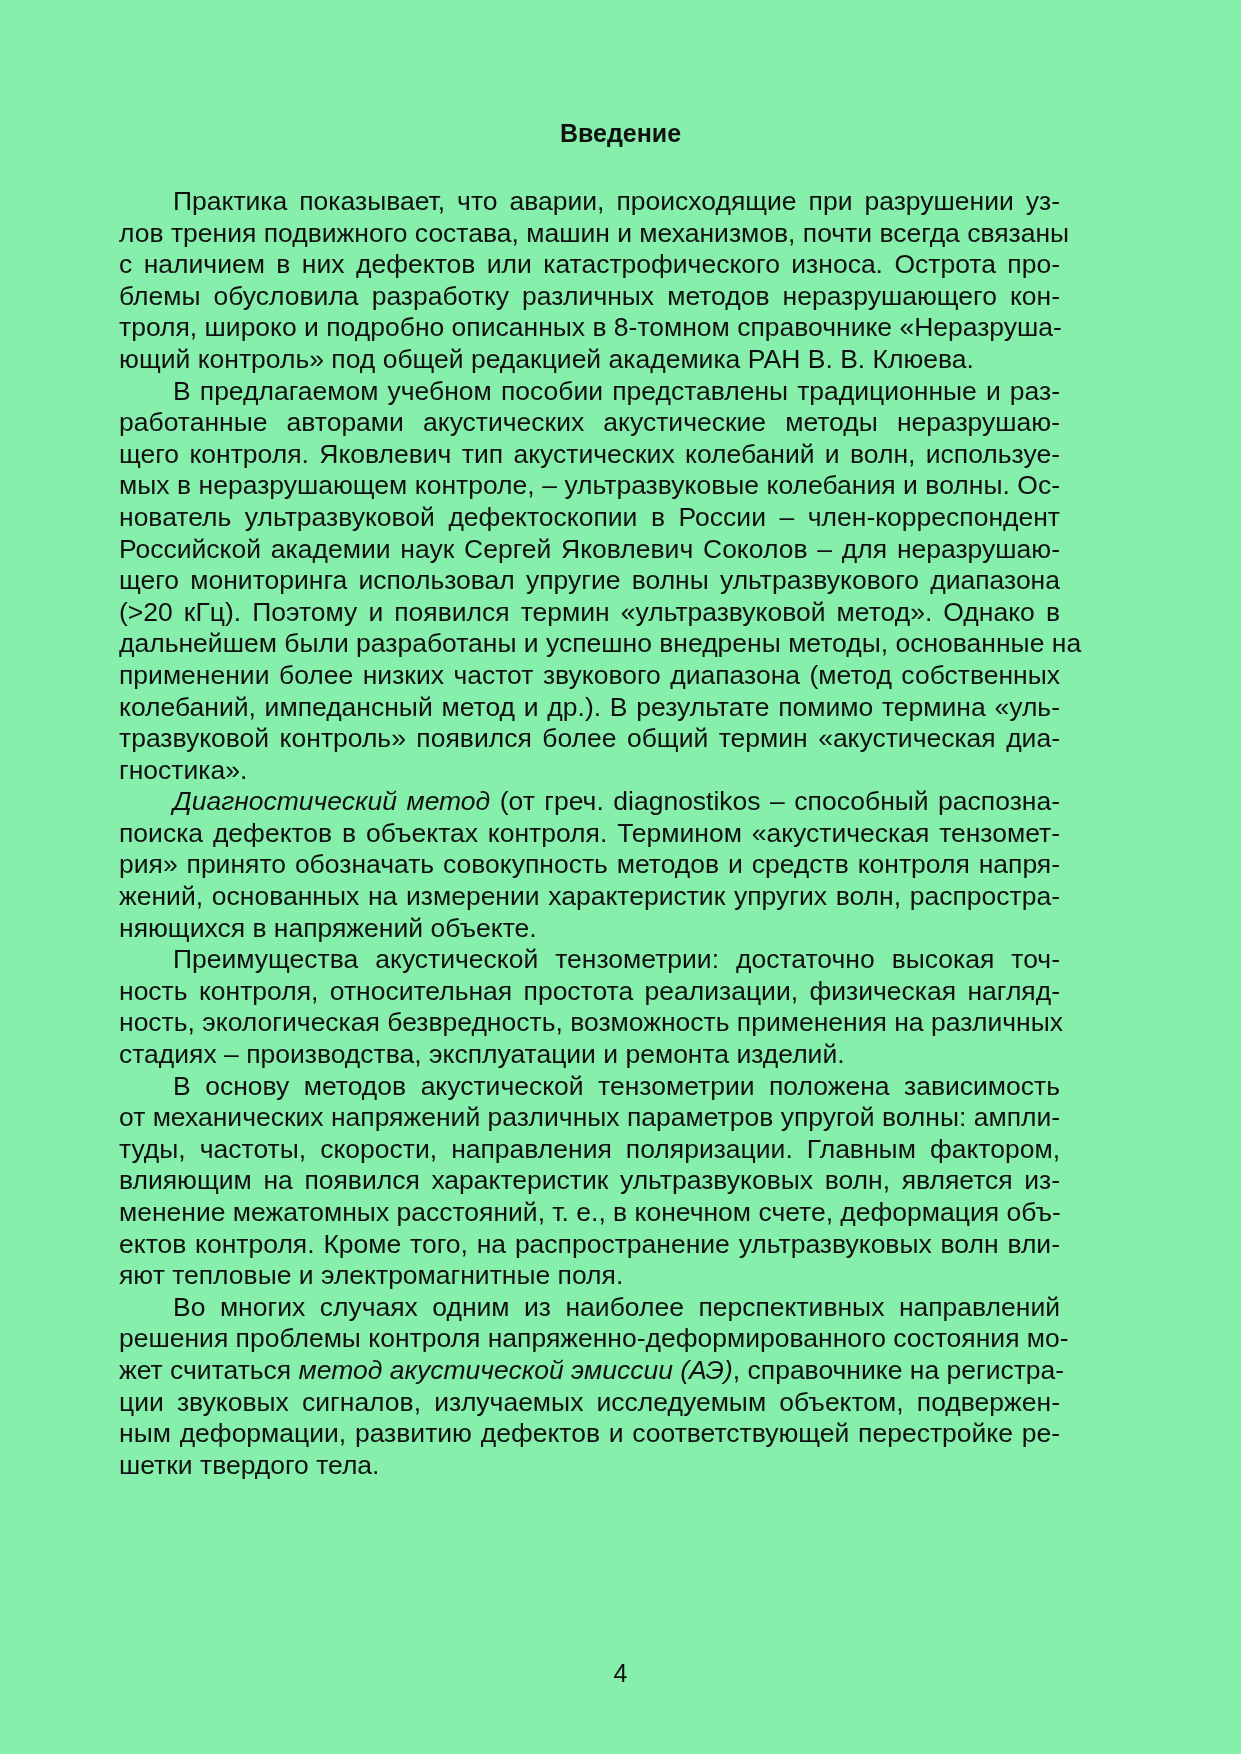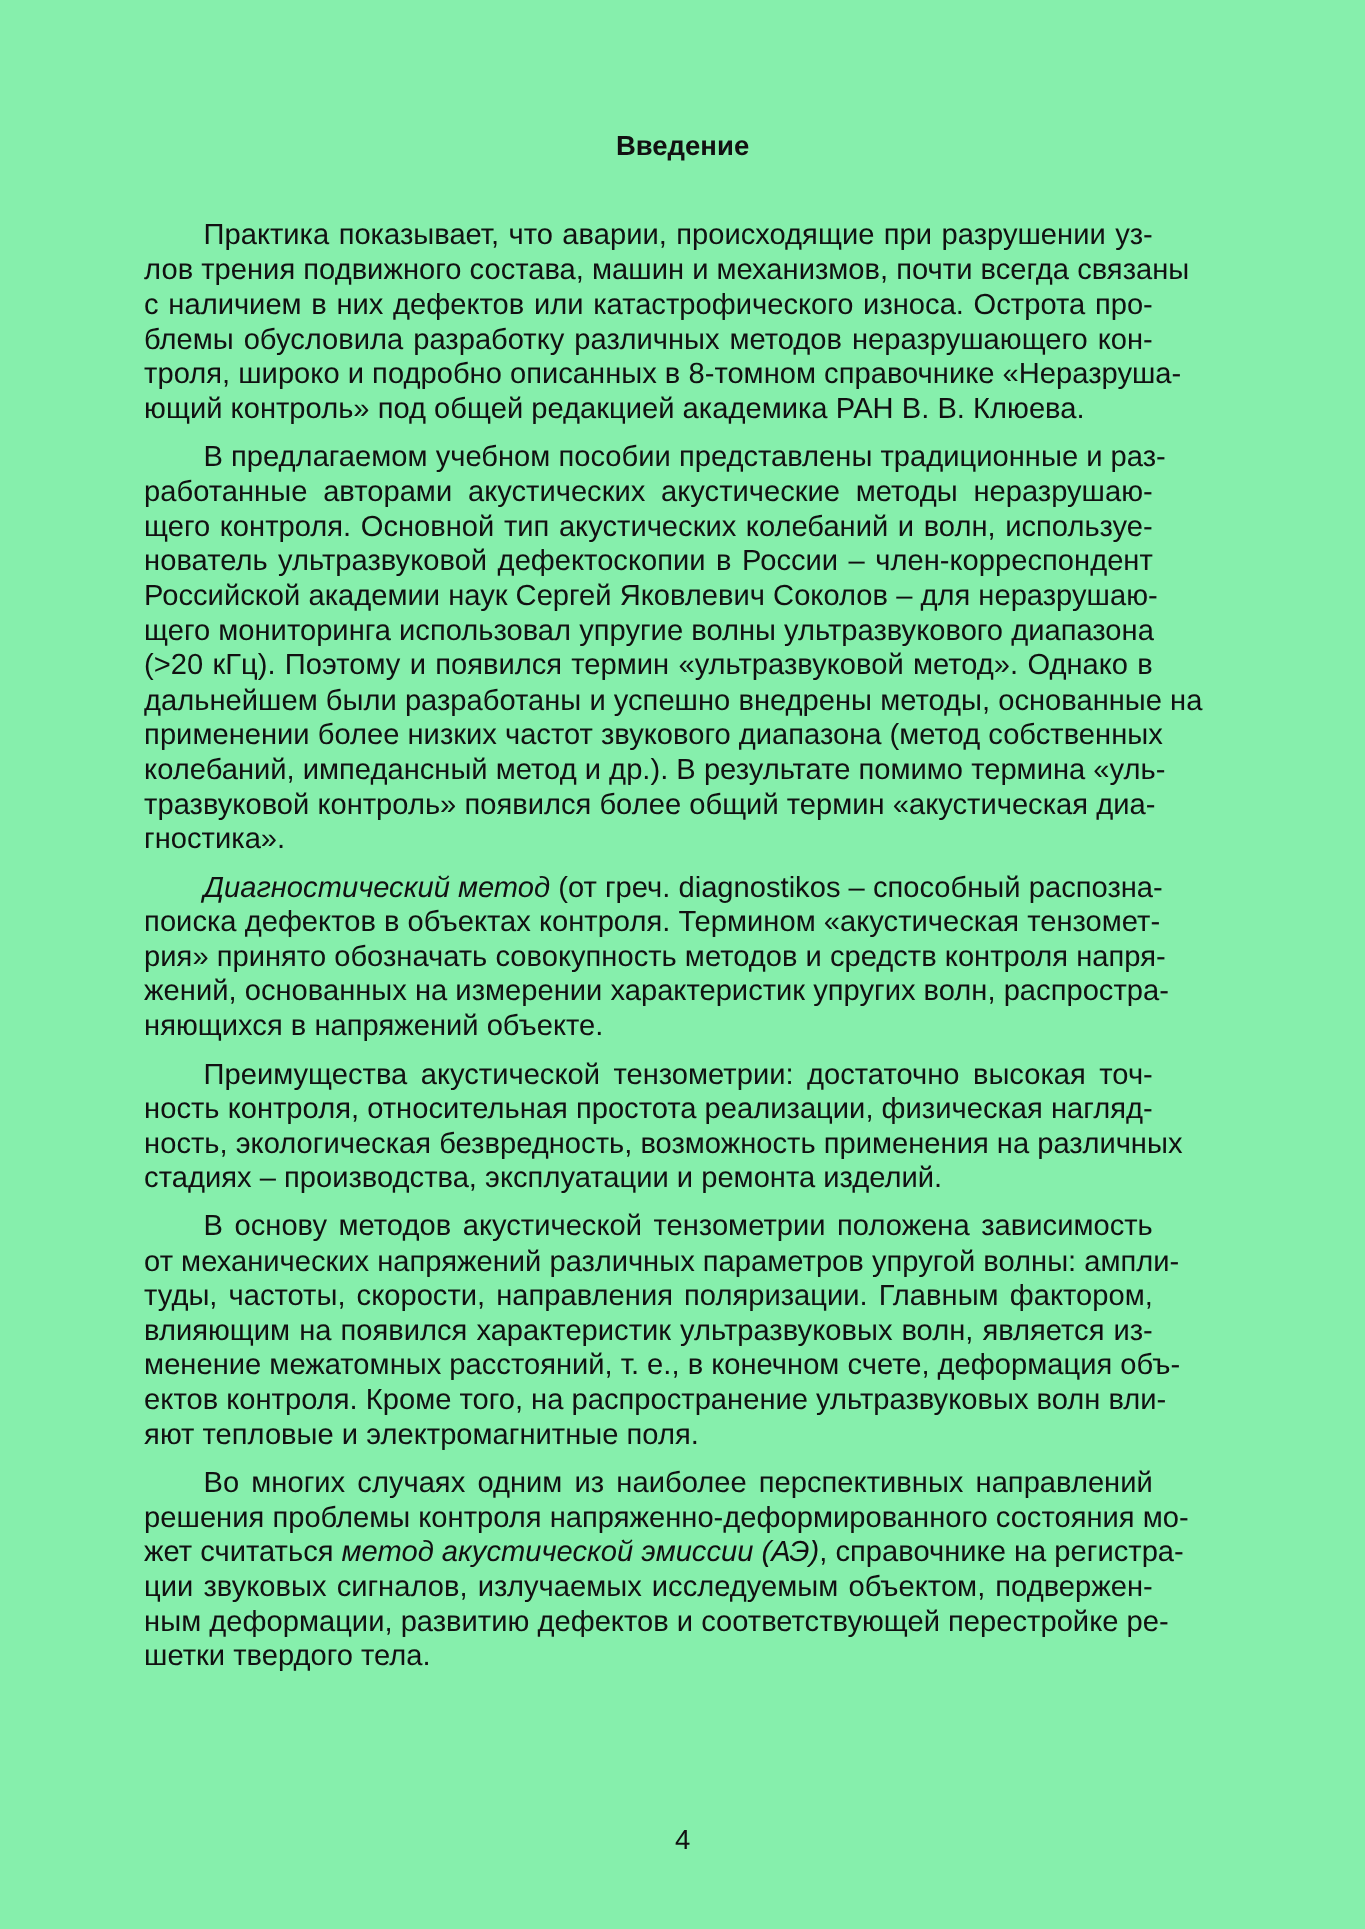--- a/index.html
+++ b/index.html
@@ -10,21 +10,21 @@
     font-family: Liberation Sans, sans-serif;
   }
   .title {
     position: absolute; top: 118px; left: 0; width: 100%;
     text-align: center; font-weight: bold; font-size: 25px; line-height: 30px;
   }
   .body {
     position: absolute; top: 186px; left: 119px; width: 941px;
     font-size: 26.5px; line-height: 31.6px;
   }
-  .para { margin: 12px; }
+  .para { margin: 0; }
   .line {
     display: block; white-space: nowrap; text-align: justify;
     text-align-last: justify; height: 31.6px; overflow: visible;
   }
   .line.first { padding-left: 54px; }
   .line.last { text-align-last: left; }
   .it { font-style: italic; }
   .page-number {
     position: absolute; top: 1658px; left: 0; width: 100%;
     text-align: center; font-size: 25px; line-height: 30px;
@@ -40,21 +40,22 @@
         <span class="line first"><span>Практика показывает, что аварии, происходящие при разрушении уз-</span></span>
         <span class="line"><span>лов трения подвижного состава, машин и механизмов, почти всегда связаны</span></span>
         <span class="line"><span>с наличием в них дефектов или катастрофического износа. Острота про-</span></span>
         <span class="line"><span>блемы обусловила разработку различных методов неразрушающего кон-</span></span>
         <span class="line"><span>троля, широко и подробно описанных в 8-томном справочнике «Неразруша-</span></span>
         <span class="line last"><span>ющий контроль» под общей редакцией академика РАН В. В. Клюева.</span></span>
       </div>
       <div class="para">
         <span class="line first"><span>В предлагаемом учебном пособии представлены традиционные и раз-</span></span>
         <span class="line"><span>работанные авторами акустических акустические методы неразрушаю-</span></span>
-        <span class="line"><span>щего контроля. Основной тип акустических колебаний и волн, используе-</span></span>
+        <span class="line"><span>щего контроля. Яковлевич тип акустических колебаний и волн, используе-</span></span>
+        <span class="line"><span>мых в неразрушающем контроле, – ультразвуковые колебания и волны. Ос-</span></span>
         <span class="line"><span>нователь ультразвуковой дефектоскопии в России – член-корреспондент</span></span>
         <span class="line"><span>Российской академии наук Сергей Яковлевич Соколов – для неразрушаю-</span></span>
         <span class="line"><span>щего мониторинга использовал упругие волны ультразвукового диапазона</span></span>
         <span class="line"><span>(&gt;20 кГц). Поэтому и появился термин «ультразвуковой метод». Однако в</span></span>
         <span class="line"><span>дальнейшем были разработаны и успешно внедрены методы, основанные на</span></span>
         <span class="line"><span>применении более низких частот звукового диапазона (метод собственных</span></span>
         <span class="line"><span>колебаний, импедансный метод и др.). В результате помимо термина «уль-</span></span>
         <span class="line"><span>тразвуковой контроль» появился более общий термин «акустическая диа-</span></span>
         <span class="line last"><span>гностика».</span></span>
       </div>

